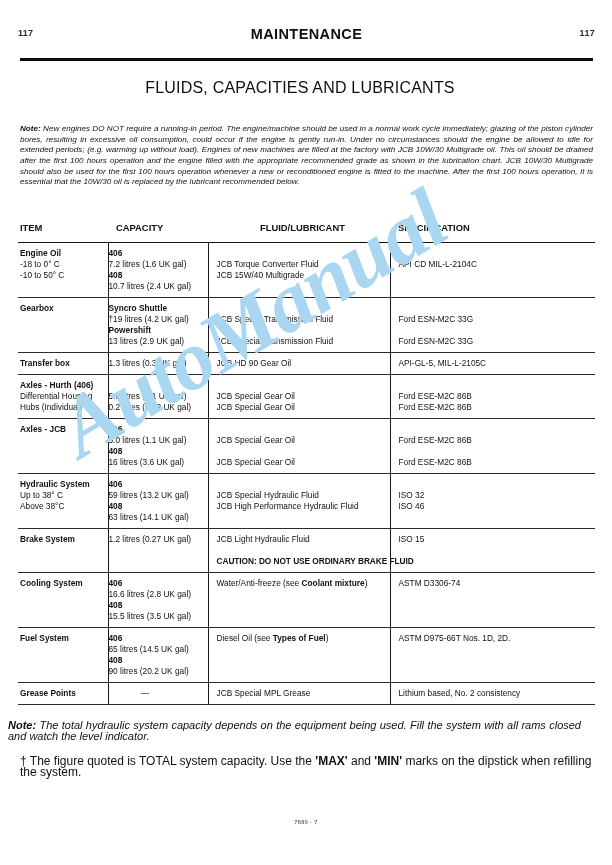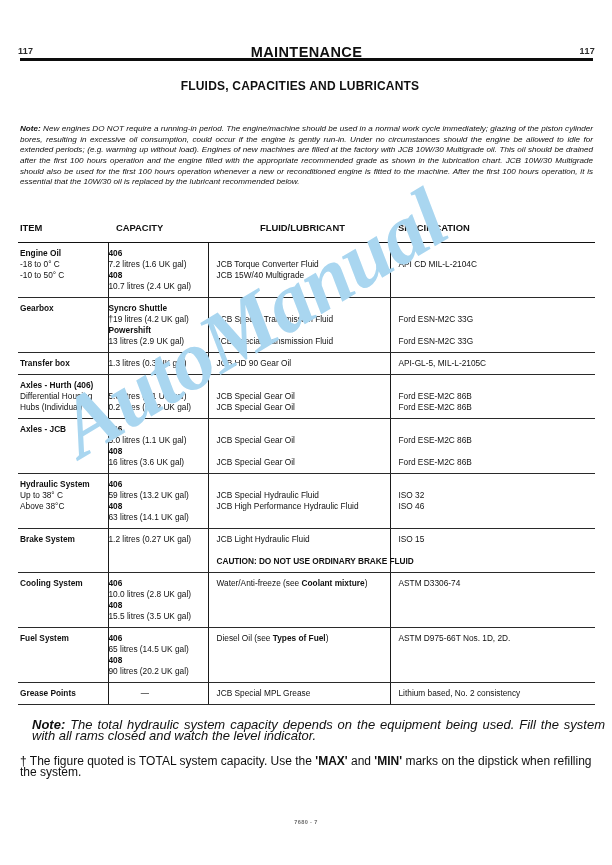--- a/index.html
+++ b/index.html
@@ -14,21 +14,21 @@
     background: #ffffff;
     font-family: "Liberation Sans", sans-serif;
     color: #101010;
     overflow: hidden;
   }
 
   
   .page-head {
     position: absolute;
     left: 18px;
-    top: 44px;
+    top: 26px;
     width: 577px;
     height: 22px;
   }
   .pg-num {
     position: absolute;
     top: 2px;
     font-size: 9px;
     font-weight: bold;
     color: #2b2b2b;
     letter-spacing: 0.3px;
@@ -52,22 +52,22 @@
     width: 573px;
     height: 3px;
     background: #0d0d0d;
   }
   .section-title {
     position: absolute;
     left: 0;
     right: 12px;
     top: 79px;
     text-align: center;
-    font-size: 12px;
-    font-weight: bold;
+    font-size: 16px;
+    font-weight: normal;
     letter-spacing: 0.2px;
   }
 
   
   .intro-note {
     position: absolute;
     left: 20px;
     top: 124px;
     width: 573px;
     font-size: 8.1px;
@@ -129,24 +129,24 @@
   .ln { display: block; white-space: nowrap; }
   .ln.b { font-weight: bold; }
   .ln.sp { visibility: hidden; }
   .ln.caution { font-weight: bold; letter-spacing: -0.05px; }
   .ln.dash { text-align: center; padding-right: 22px; letter-spacing: 1px; }
   .inb { font-weight: bold; }
 
   
   .foot-note {
     position: absolute;
-    left: 32px;
+    left: 8px;
     top: 720px;
     width: 573px;
-    font-size: 13px;
+    font-size: 11px;
     line-height: 10.8px;
     font-style: italic;
     text-align: justify;
   }
   .foot-note b { font-weight: bold; font-style: italic; }
   .foot-dagger {
     position: absolute;
     left: 20px;
     top: 756px;
     width: 573px;
@@ -368,21 +368,21 @@
             <td class="col-spe">
               <span class="ln">ISO 15</span>
             </td>
           </tr>
           <tr>
             <td class="col-item vline">
               <span class="ln b">Cooling System</span>
             </td>
             <td class="col-cap vline">
               <span class="ln b">406</span>
-              <span class="ln">10.0 litres (2.8 UK gal)</span>
+              <span class="ln">16.6 litres (2.8 UK gal)</span>
               <span class="ln b">408</span>
               <span class="ln">15.5 litres (3.5 UK gal)</span>
             </td>
             <td class="col-flu vline">
               <span class="ln">Water/Anti-freeze (see <span class="inb">Coolant mixture</span>)</span>
             </td>
             <td class="col-spe">
               <span class="ln">ASTM D3306-74</span>
             </td>
           </tr>

